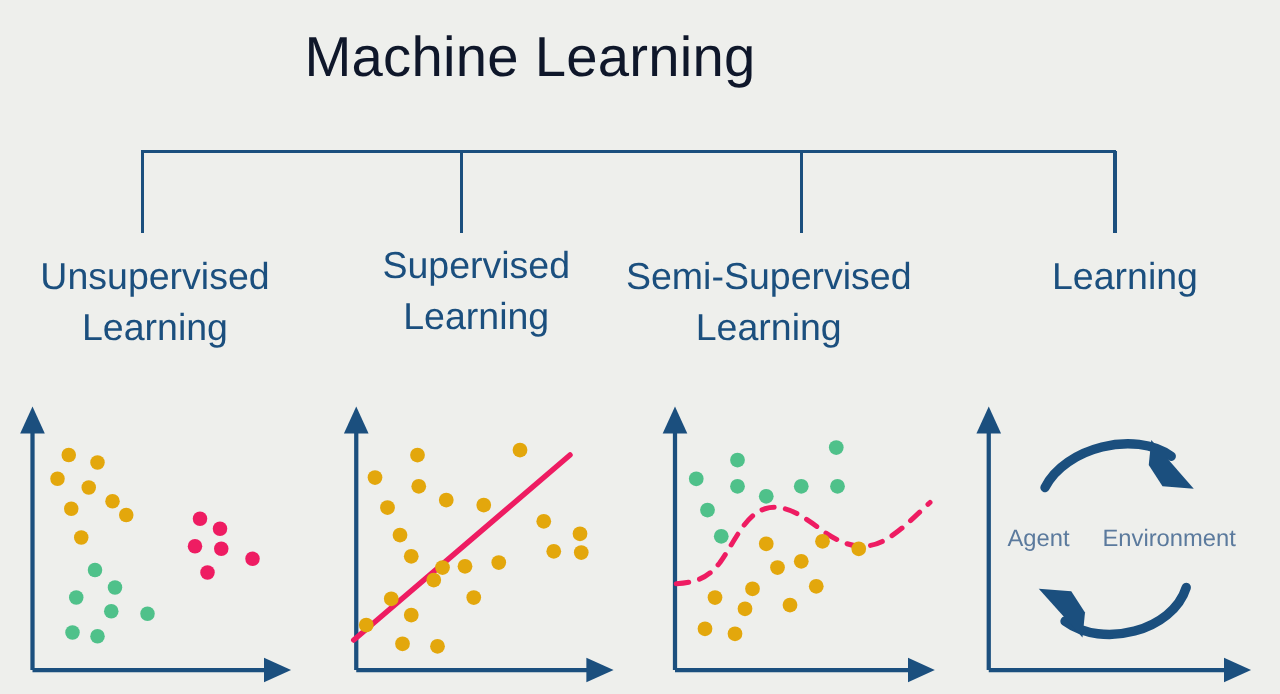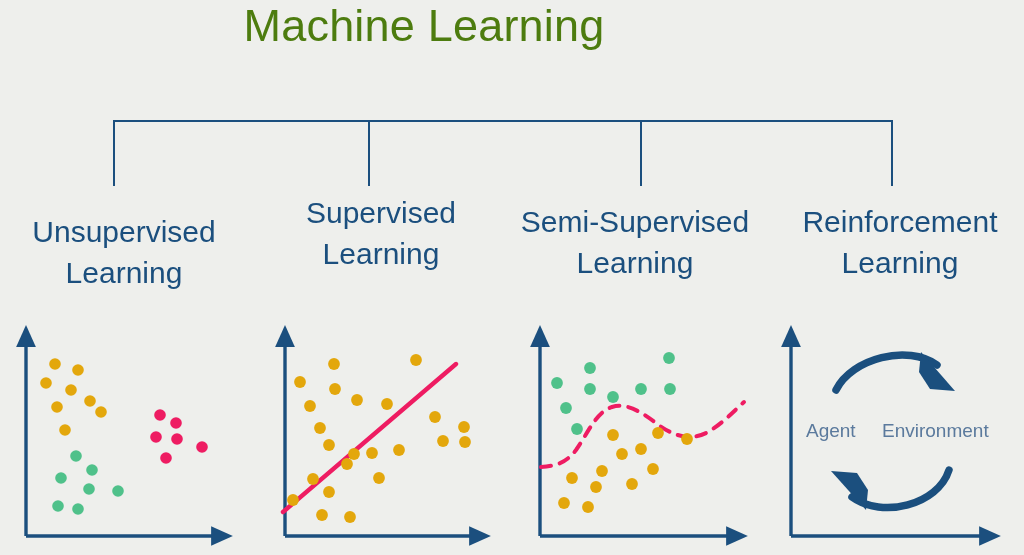--- a/index.html
+++ b/index.html
@@ -12,40 +12,40 @@
   }
   #page {
     position: relative;
     width: 1024px;
     height: 555px;
     background: #eeefec;
     overflow: hidden;
   }
   #page-title {
     position: absolute;
-    top: 0;
+    top: 20px;
     left: 0;
     width: 848px;
     text-align: center;
     font-size: 45px;
     font-weight: 400;
-    color: #4d7c0f;
+    color: #0f172a;
     letter-spacing: 0.2px;
   }
   .branch-label {
     position: absolute;
     text-align: center;
     font-size: 30px;
     line-height: 1.38;
     color: #1b4f7e;
     font-weight: 400;
   }
-  #label-unsupervised { left: 8px;   top: 211px; width: 232px; }
+  #label-unsupervised { left: 8px;   top: 201px; width: 232px; }
   #label-supervised   { left: 268px; top: 192px; width: 226px; }
-  #label-semi         { left: 504px; top: 201px; width: 262px; }
+  #label-semi         { left: 484px; top: 201px; width: 262px; }
   #label-reinforce    { left: 780px; top: 201px; width: 240px; }
 
   svg.layer {
     position: absolute;
     left: 0;
     top: 0;
     width: 1024px;
     height: 555px;
   }
   .rl-word {
@@ -77,21 +77,20 @@
   </div>
   <div class="branch-label" id="label-supervised">
     <div>Supervised</div>
     <div>Learning</div>
   </div>
   <div class="branch-label" id="label-semi">
     <div>Semi-Supervised</div>
     <div>Learning</div>
   </div>
   <div class="branch-label" id="label-reinforce">
-    <div>Reinforcement</div>
     <div>Learning</div>
   </div>
 
   <svg class="layer" viewBox="0 0 1024 555">
     <defs>
       <marker id="axarrow" markerWidth="7" markerHeight="7" refX="3.2" refY="3.5" orient="auto" markerUnits="strokeWidth">
         <path d="M0,0.6 L6.4,3.5 L0,6.4 Z" fill="#1b4f7e"></path>
       </marker>
     </defs>
 

